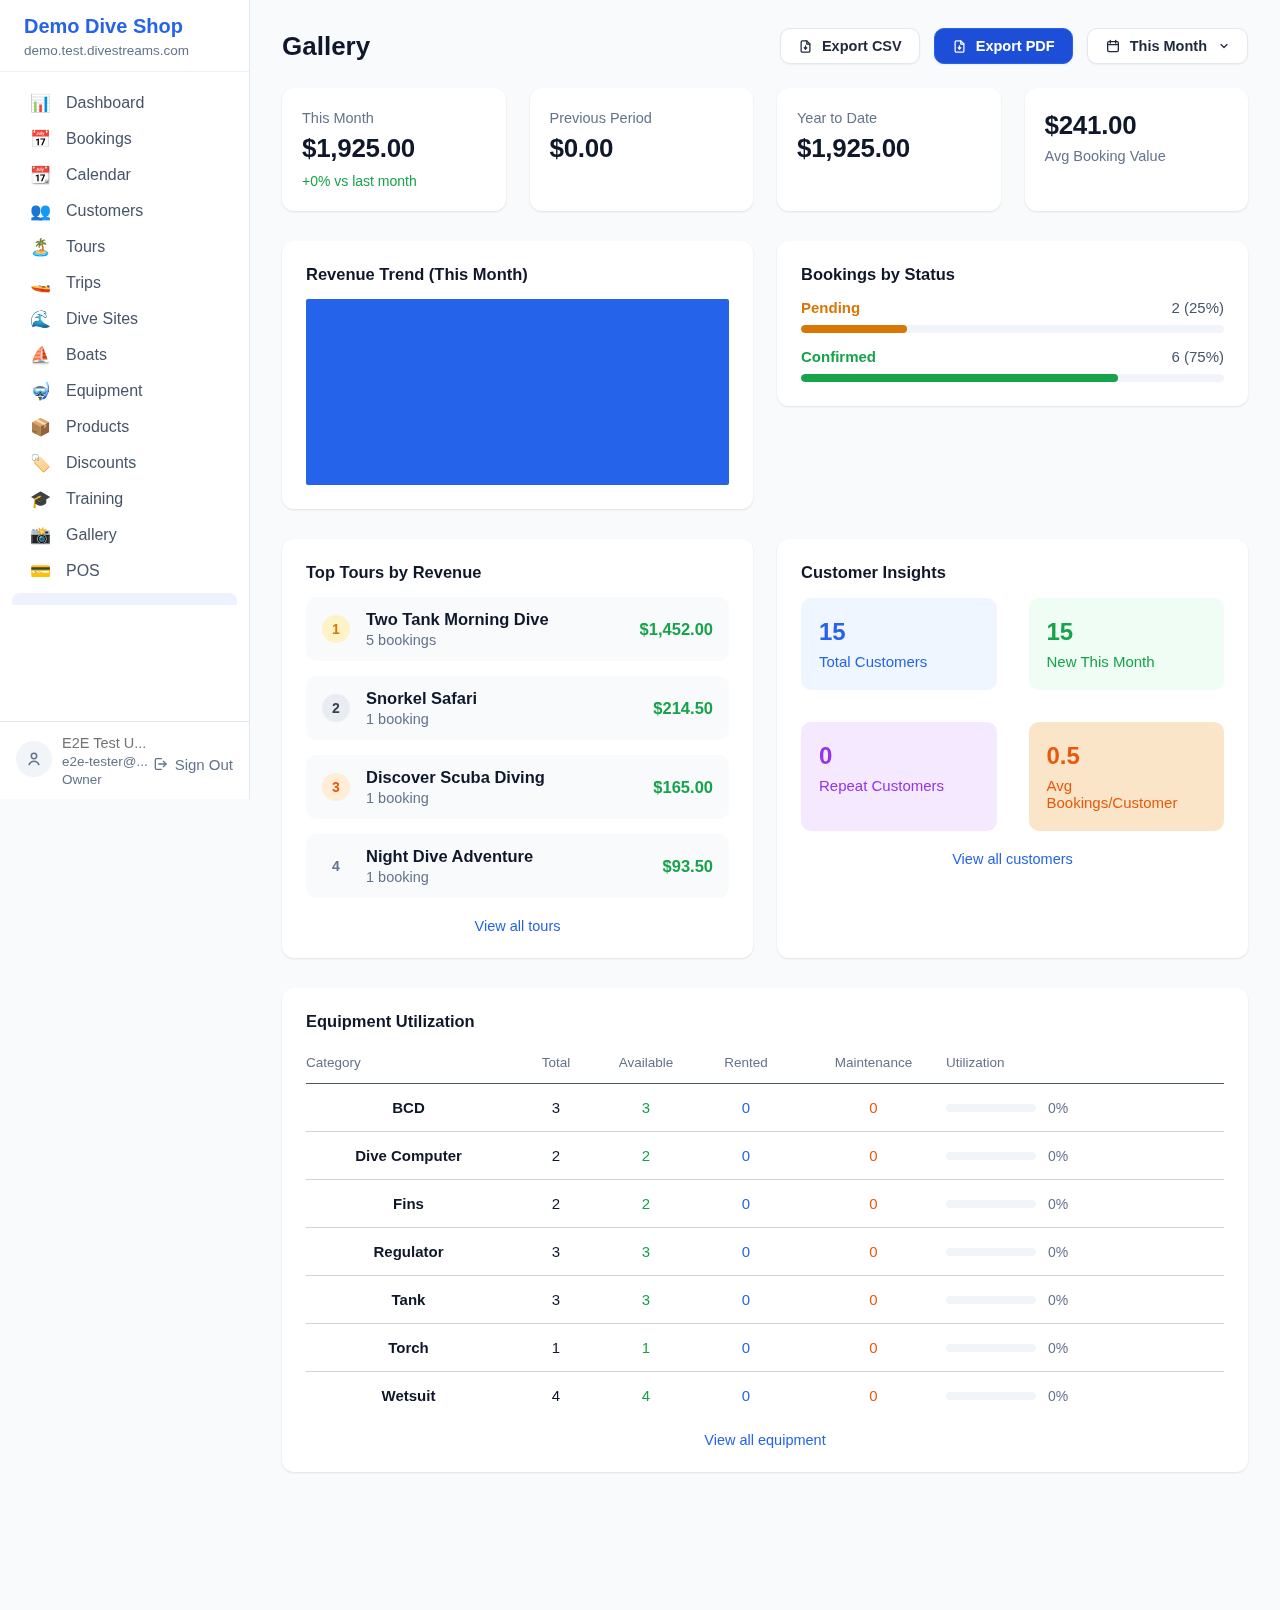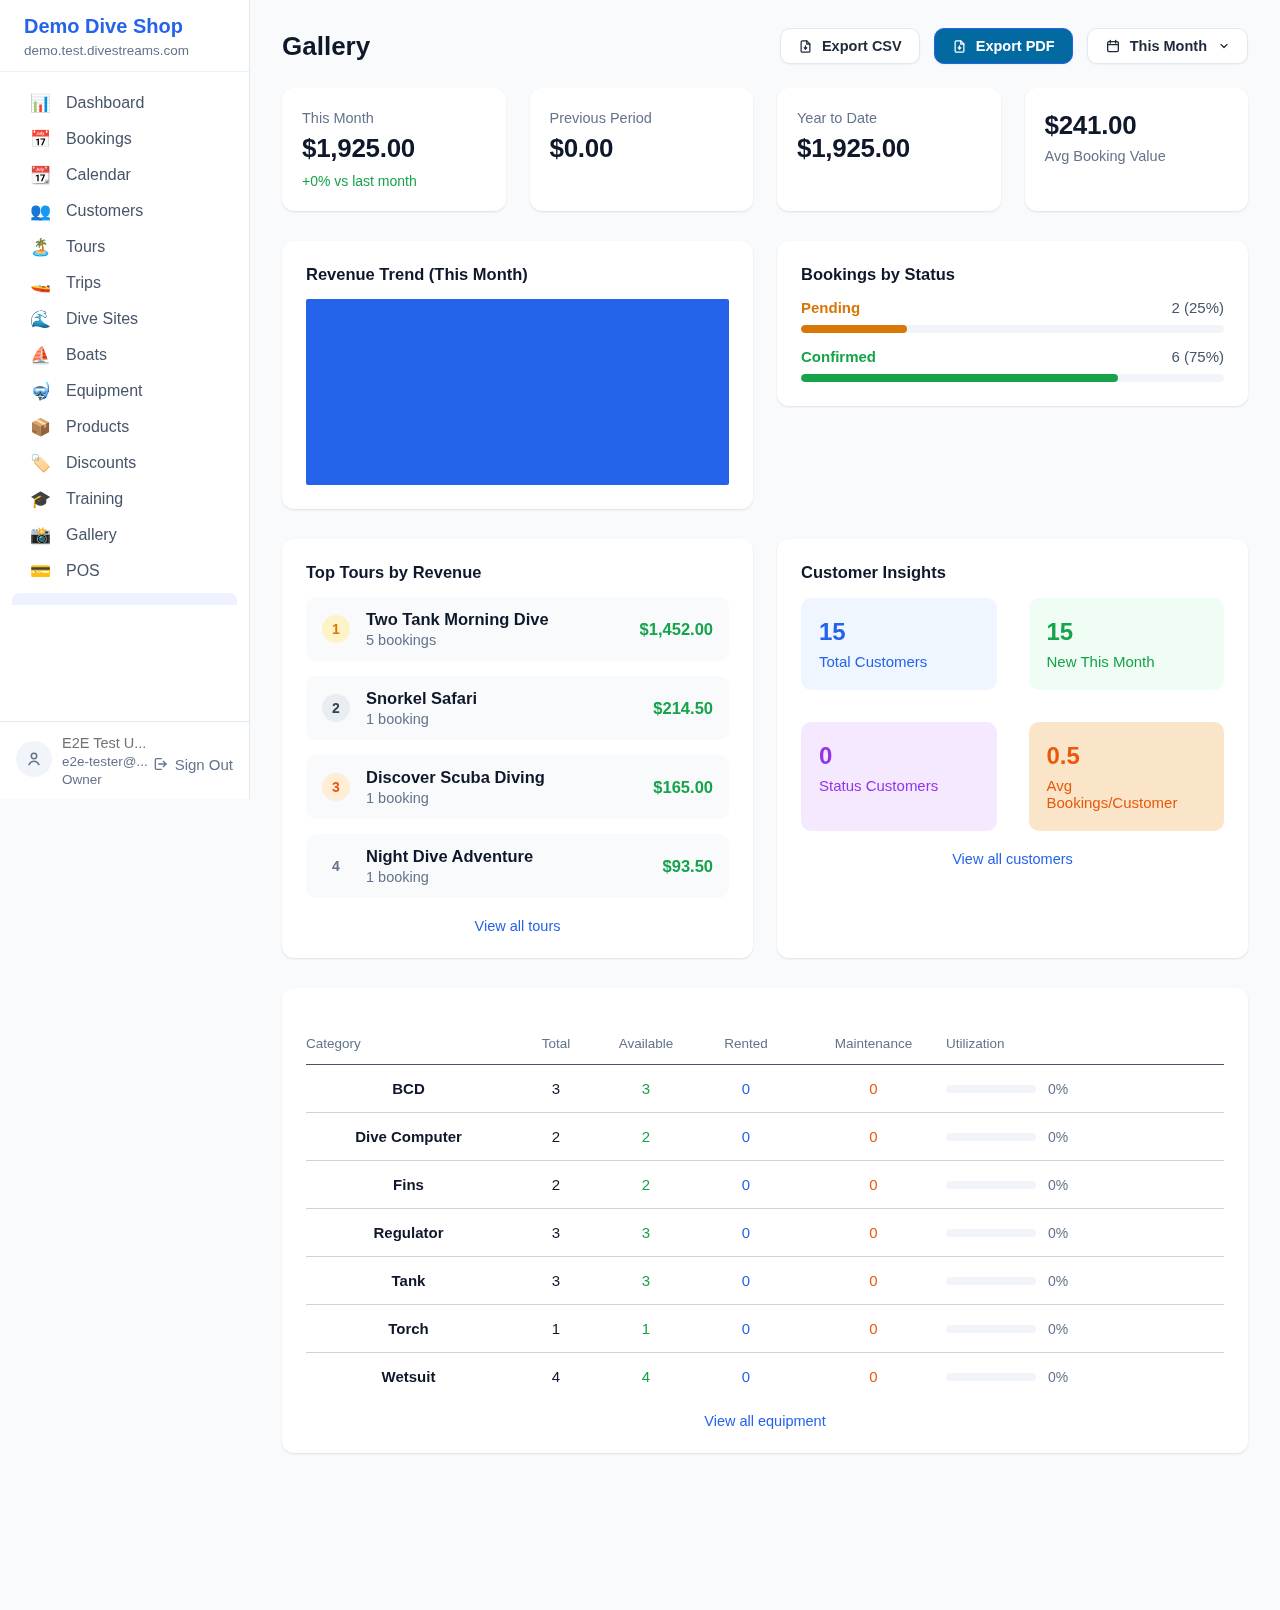--- a/index.html
+++ b/index.html
@@ -34,21 +34,21 @@
              background:none; border:none; cursor:pointer; align-self:center; padding:0;
              font-family:inherit; margin-top:6px; }
   
   .main { margin-left:250px; padding:28px 32px 0; }
   .page-header { display:flex; align-items:center; justify-content:space-between; margin-bottom:24px; }
   .page-title { font-size:26px; font-weight:800; margin:0; color:#0f172a; }
   .actions { display:flex; gap:14px; }
   .btn { display:flex; align-items:center; gap:9px; background:#fff; border:1px solid #e2e8f0;
          border-radius:10px; padding:9px 17px; font-size:14.5px; font-weight:700; color:#1e293b;
          cursor:pointer; font-family:inherit; box-shadow:0 1px 2px rgba(16,24,40,.05); }
-  .btn.primary { background:#0369a1; border-color:#2563eb; color:#fff; }
+  .btn.primary { background:#1d4ed8; border-color:#2563eb; color:#fff; }
   .btn svg { flex:none; }
   .chev { margin-left:2px; }
   
   .card { background:#fff; border-radius:12px; padding:24px;
           box-shadow:0 1px 2px rgba(16,24,40,.06), 0 1px 3px rgba(16,24,40,.05); }
   .card-title { font-size:16.5px; font-weight:700; margin:0; color:#0f172a; }
   .stats { display:grid; grid-template-columns:repeat(4,1fr); gap:24px; }
   .stat-card { padding:22px 20px; }
   .stat-label { font-size:14.5px; color:#64748b; }
   .stat-value { font-size:26px; font-weight:800; color:#0f172a; margin-top:7px; letter-spacing:-.3px; }
@@ -329,32 +329,33 @@
         <div class="tile blue">
           <div class="tile-num">15</div>
           <div class="tile-lbl">Total Customers</div>
         </div>
         <div class="tile green">
           <div class="tile-num">15</div>
           <div class="tile-lbl">New This Month</div>
         </div>
         <div class="tile purple">
           <div class="tile-num">0</div>
-          <div class="tile-lbl">Status Customers</div>
+          <div class="tile-lbl">Repeat Customers</div>
         </div>
         <div class="tile orange">
           <div class="tile-num">0.5</div>
           <div class="tile-lbl">Avg Bookings/Customer</div>
         </div>
       </div>
       <a class="view-link">View all customers</a>
     </div>
   </div>
 
   <div class="card equip-card">
+    <h3 class="card-title">Equipment Utilization</h3>
     <table>
       <colgroup>
           <col style="width:205px">
           <col style="width:90px">
           <col style="width:90px">
           <col style="width:110px">
           <col style="width:145px">
           <col>
         </colgroup>
       <thead>

